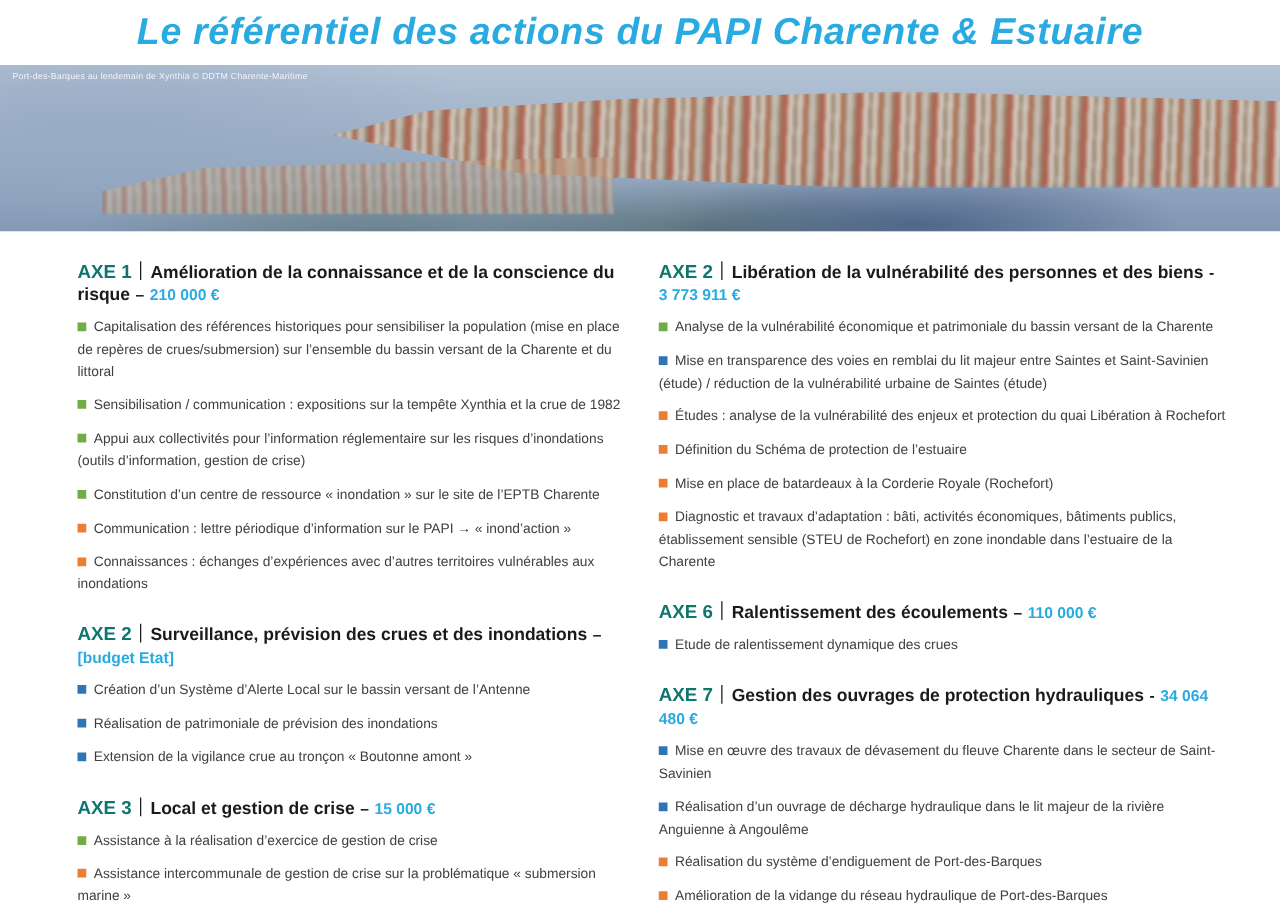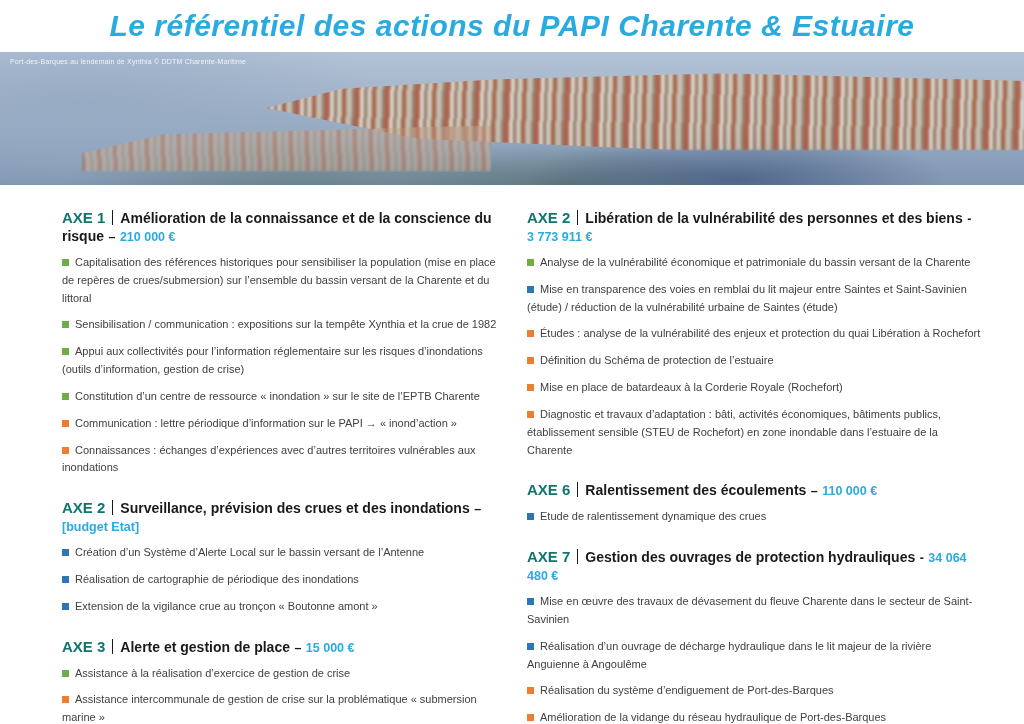--- a/index.html
+++ b/index.html
@@ -98,27 +98,27 @@
         <div class="item"><span class="sq" data-type="maritimes"></span><span>Connaissances : échanges d’expériences avec d’autres territoires vulnérables aux inondations</span></div>
       </div>
 
       <div>
         <div class="axe-head">
           <span class="axe-id">AXE 2</span><span class="bar"></span><span class="axe-title">Surveillance, prévision des crues et des inondations</span>
           <span class="axe-dash">–</span>
           <span class="axe-amount">[budget Etat]</span>
         </div>
         <div class="item"><span class="sq" data-type="fluviales"></span><span>Création d’un Système d’Alerte Local sur le bassin versant de l’Antenne</span></div>
-        <div class="item"><span class="sq" data-type="fluviales"></span><span>Réalisation de cartographie de périodique des inondations</span></div>
+        <div class="item"><span class="sq" data-type="fluviales"></span><span>Réalisation de patrimoniale de prévision des inondations</span></div>
         <div class="item"><span class="sq" data-type="fluviales"></span><span>Extension de la vigilance crue au tronçon « Boutonne amont »</span></div>
       </div>
 
       <div>
         <div class="axe-head">
-          <span class="axe-id">AXE 3</span><span class="bar"></span><span class="axe-title">Alerte et gestion de place</span>
+          <span class="axe-id">AXE 3</span><span class="bar"></span><span class="axe-title">Local et gestion de crise</span>
           <span class="axe-dash">–</span>
           <span class="axe-amount">15 000 €</span>
         </div>
         <div class="item"><span class="sq" data-type="globales"></span><span>Assistance à la réalisation d’exercice de gestion de crise</span></div>
         <div class="item"><span class="sq" data-type="maritimes"></span><span>Assistance intercommunale de gestion de crise sur la problématique « submersion marine »</span></div>
       </div>
 
     </div>
 
     <div class="col col-right">

